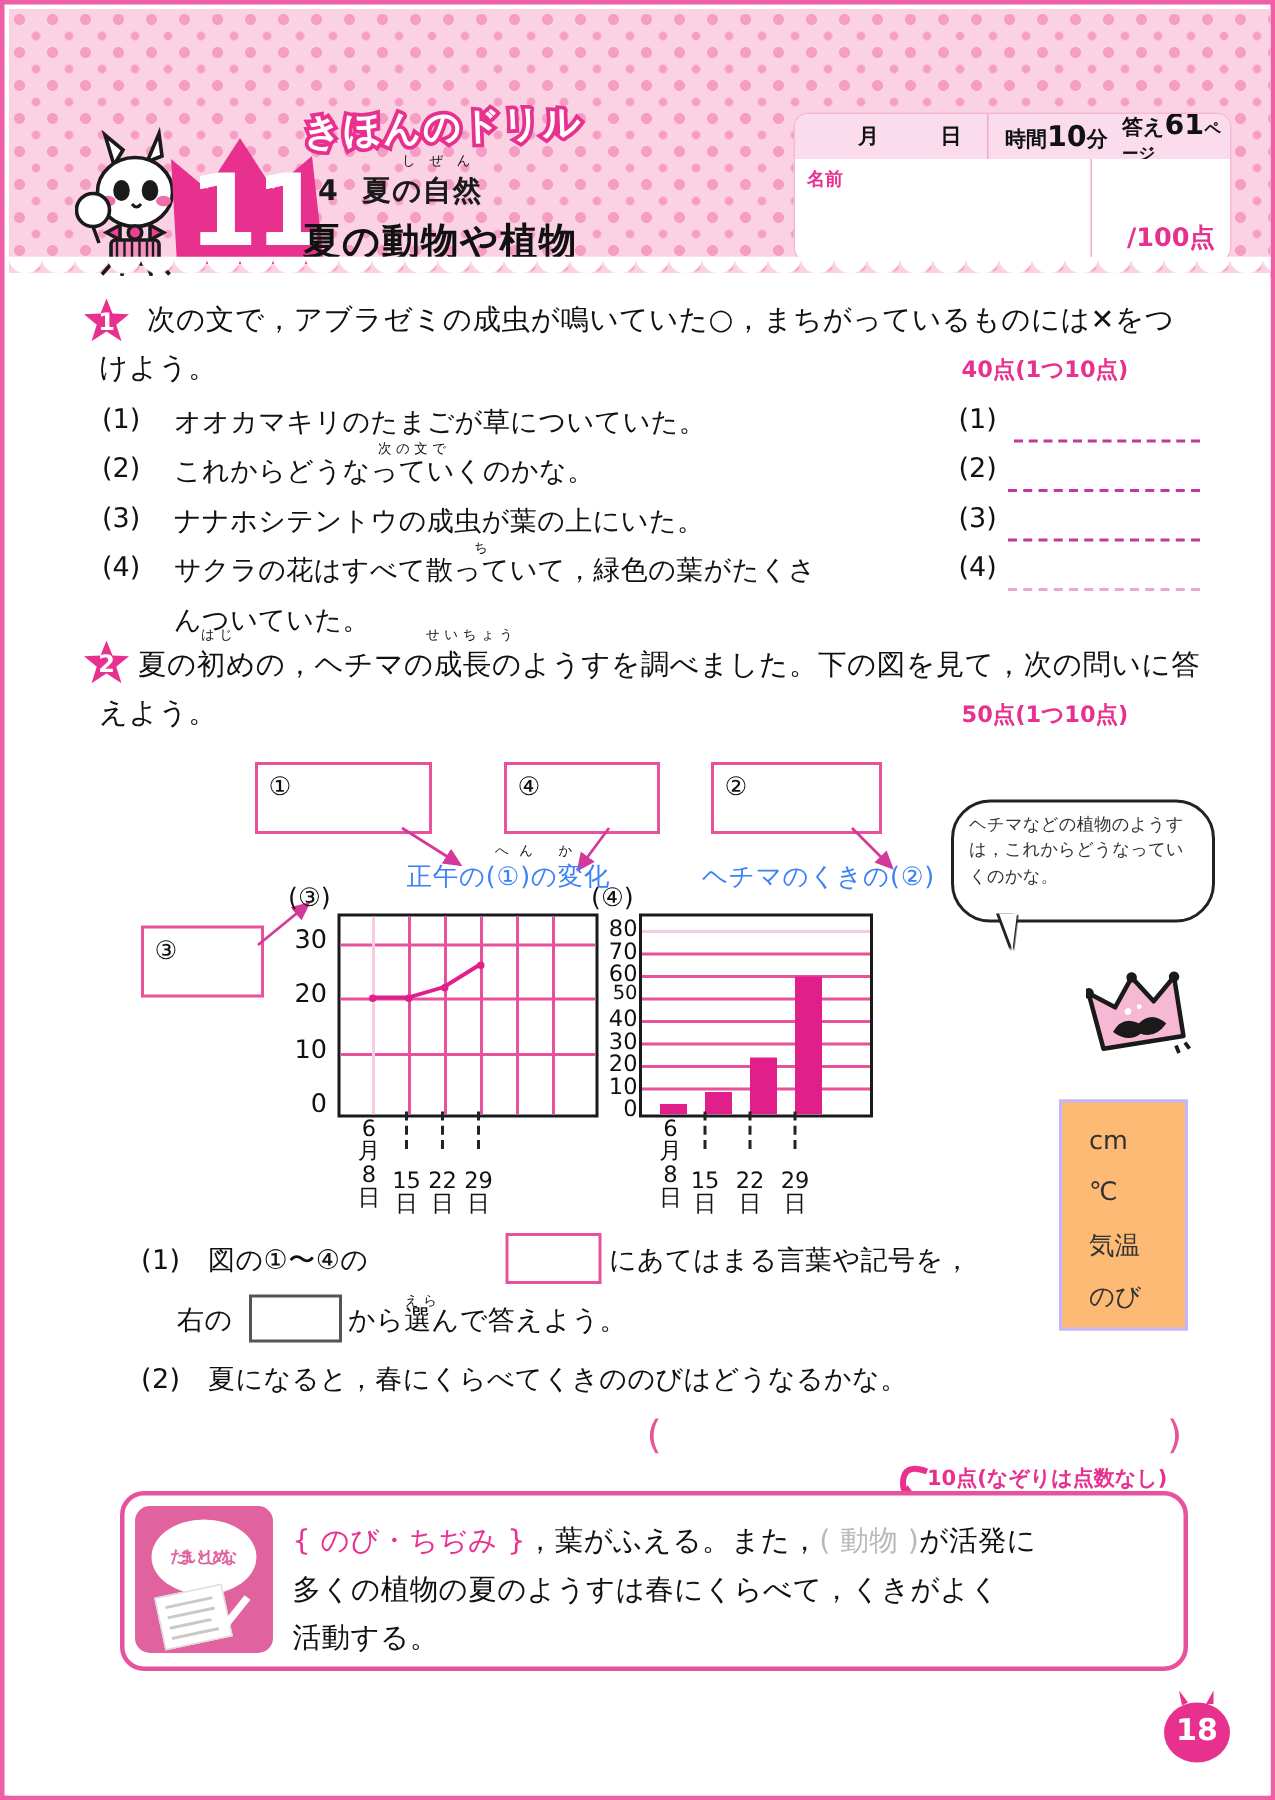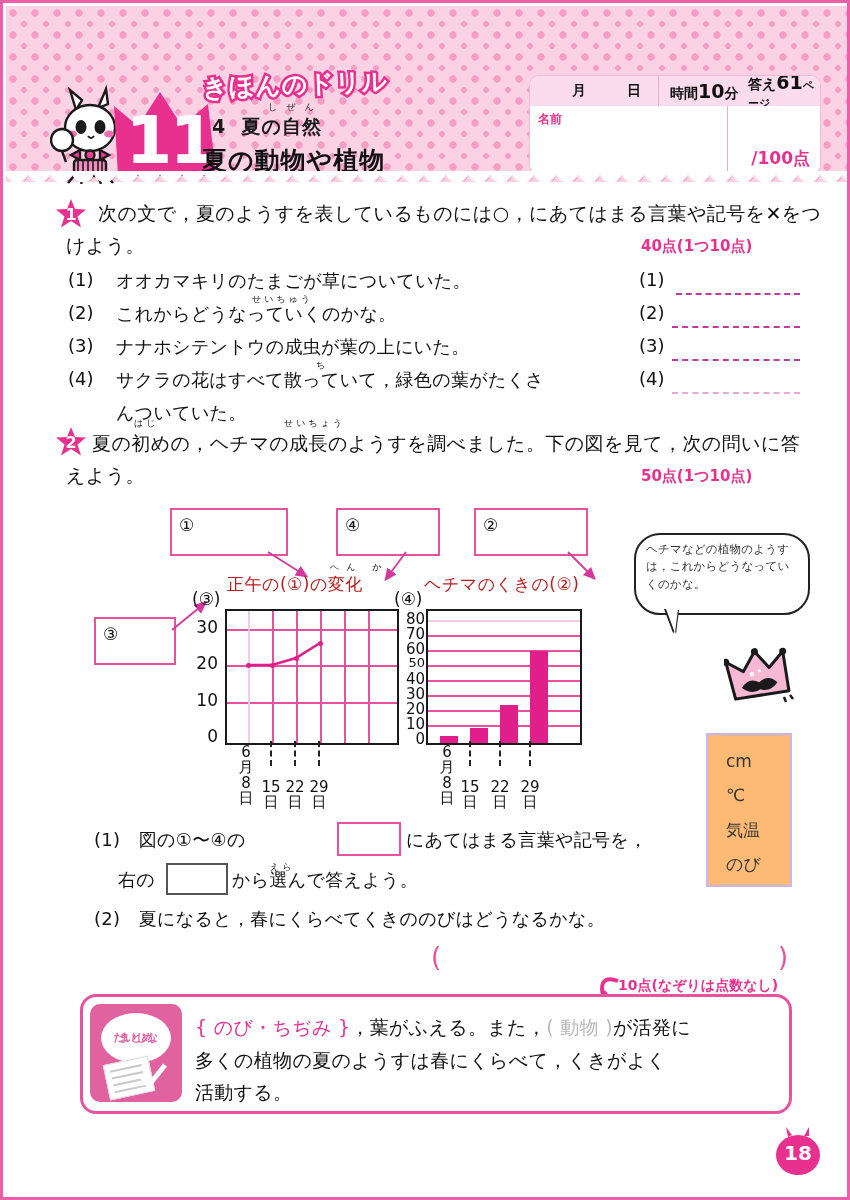--- a/index.html
+++ b/index.html
@@ -114,21 +114,21 @@
 
   
   .lblbox{
     position:absolute;border:2px solid #e8519c;background:#fff;
   }
   .lblbox em{
     position:absolute;left:7px;top:5px;font-style:normal;font-size:17px;color:#111;
   }
 
   
-  .charttitle{position:absolute;font-size:17px;color:#b91c1c;letter-spacing:0.5px;}
+  .charttitle{position:absolute;font-size:17px;color:#3b82f6;letter-spacing:0.5px;margin-left:44px;}
   .axlabel{position:absolute;font-size:17px;color:#111;}
   .ytick{position:absolute;font-size:17px;color:#111;text-align:right;}
   .xtick{position:absolute;font-size:15px;color:#111;text-align:center;line-height:1.02;width:20px;}
   .plot{position:absolute;border:2px solid #1a1a1a;background:#fff;overflow:hidden;}
   .gl-h{position:absolute;left:0;height:1.5px;background:#e8519c;width:100%;}
   .gl-h.light{background:#f8cbe4;}
   .gl-v{position:absolute;top:0;width:1.5px;background:#e8519c;height:100%;}
   .gl-v.light{background:#f8cbe4;}
   .bar{position:absolute;bottom:0;background:#e01f8b;}
   .dot{position:absolute;width:5px;height:5px;border-radius:50%;background:#e01f8b;}
@@ -281,28 +281,28 @@
   </div>
 
   <div id="body">
 
     <div class="qstar" style="left:50px;top:14px;">
       <svg viewBox="0 0 30 30" style="position:absolute;left:0;top:0;">
         <path d="M15 0 L19 10 L30 10.5 L21.5 17.5 L25 28.5 L15 22 L5 28.5 L8.5 17.5 L0 10.5 L11 10 Z" fill="#e8308f"></path>
       </svg>
       <span>1</span>
     </div>
-    <div class="qtext" style="left:92px;top:14px;">次の文で，夏のようすを表しているものには○，にあてはまる言葉や記号を✕をつ</div>
+    <div class="qtext" style="left:92px;top:14px;">次の文で，アブラゼミの成虫が鳴いていた○，まちがっているものには✕をつ</div>
     <div class="qtext" style="left:60px;top:46px;">けよう。</div>
     <div class="pts" style="left:635px;top:52px;">40点(1つ10点)</div>
 
     <div class="rnum" style="left:62px;top:84px;">(1)</div>
     <div class="ritem" style="left:110px;top:84px;">オオカマキリのたまごが草についていた。</div>
 
-    <div class="ruby" style="left:246px;top:108px;">せいちゅう</div>
+    <div class="ruby" style="left:246px;top:108px;">次の文で</div>
     <div class="rnum" style="left:62px;top:117px;">(2)</div>
     <div class="ritem" style="left:110px;top:117px;">これからどうなっていくのかな。</div>
 
     <div class="rnum" style="left:62px;top:150px;">(3)</div>
     <div class="ritem" style="left:110px;top:150px;">ナナホシテントウの成虫が葉の上にいた。</div>
 
     <div class="ruby" style="left:310px;top:174px;">ち</div>
     <div class="rnum" style="left:62px;top:183px;">(4)</div>
     <div class="ritem" style="left:110px;top:183px;">サクラの花はすべて散っていて，緑色の葉がたくさ</div>
     <div class="ritem" style="left:110px;top:216px;">んついていた。</div>

